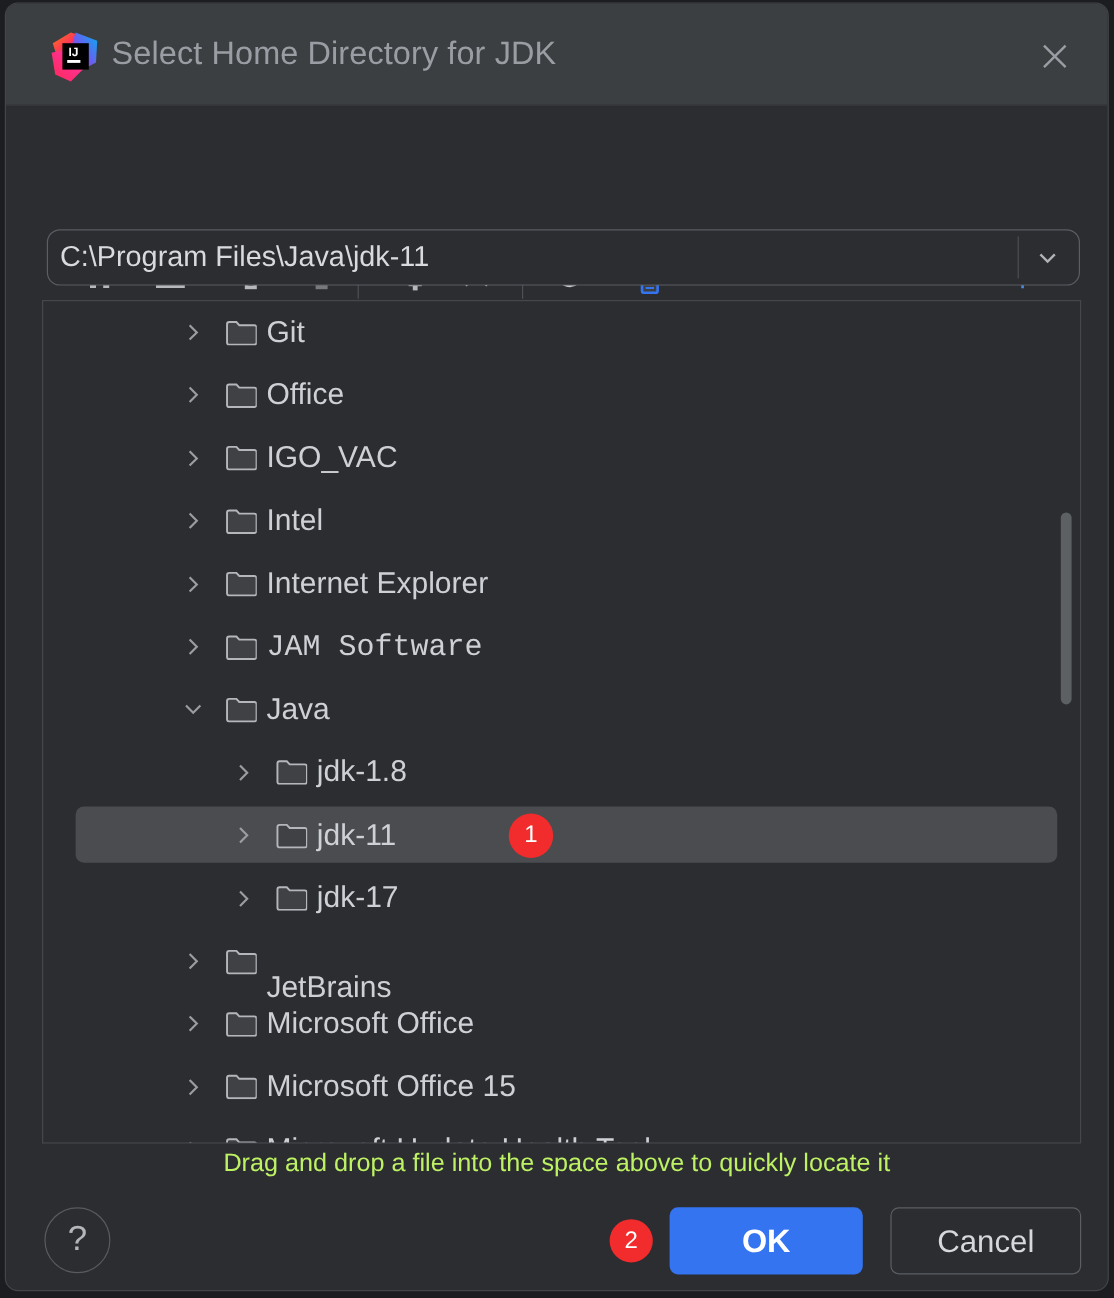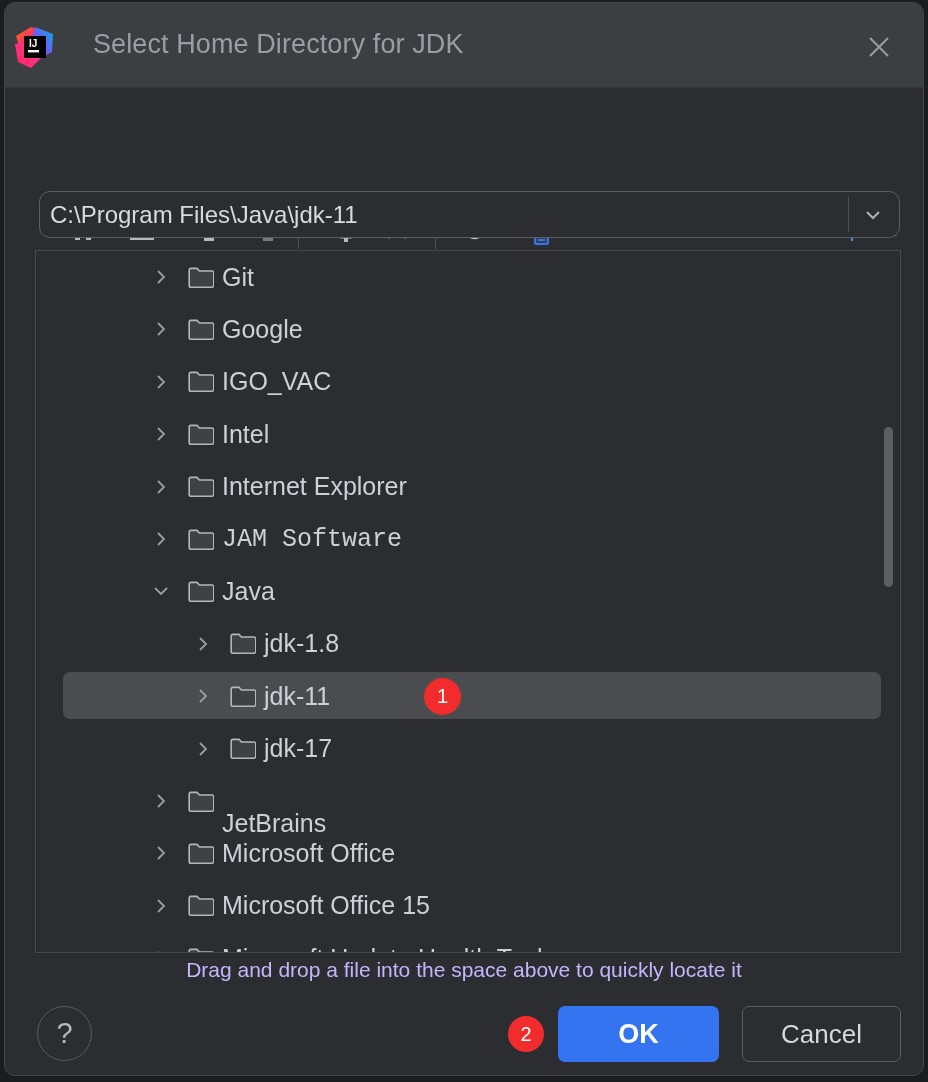--- a/index.html
+++ b/index.html
@@ -34,21 +34,21 @@
     position: absolute;
     left: 0; top: 0;
     width: 100%;
     height: 85px;
     background: #3c3f41;
     border-bottom: 1px solid #333538;
     box-sizing: border-box;
   }
   #app-logo {
     position: absolute;
-    left: 6px;
+    left: 34px;
     top: 21px;
     width: 46px;
     height: 46px;
   }
   #title-text {
     position: absolute;
     left: 88px;
     top: 26px;
     font-size: 27px;
     color: #9a9ea4;
@@ -218,21 +218,21 @@
   }
 
   
   #hint-text {
     position: absolute;
     left: 0;
     top: 955px;
     width: 100%;
     text-align: center;
     font-size: 21px;
-    color: #c4b5fd;
+    color: #bef264;
     user-select: none;
   }
   #help-btn {
     position: absolute;
     left: 32px;
     top: 1003px;
     width: 55px;
     height: 55px;
     border: 1px solid #595b60;
     border-radius: 50%;
@@ -441,21 +441,21 @@
           <span class="arrow" style="left: 114px;">
             <svg width="18" height="18" viewBox="0 0 18 18">
               <polyline points="6,3 12,9 6,15" fill="none" stroke="#9b9da1" stroke-width="1.8"></polyline>
             </svg>
           </span>
           <span class="fldr" style="left: 152px;">
             <svg width="26" height="21" viewBox="0 0 26 21">
               <path d="M1.2 3.2 a1.8 1.8 0 0 1 1.8 -1.8 h6 l2.4 2.6 h12.6 a1.8 1.8 0 0 1 1.8 1.8 v12.6 a1.8 1.8 0 0 1 -1.8 1.8 h-21 a1.8 1.8 0 0 1 -1.8 -1.8 Z" fill="#3f4145" stroke="#b4b6bb" stroke-width="1.6"></path>
             </svg>
           </span>
-          <span class="lbl" style="left: 186px;">Google</span>
+          <span class="lbl" style="left: 186px;">Office</span>
         </div>
         <div class="tree-row" style="top: 104.8px;">
           <span class="arrow" style="left: 114px;">
             <svg width="18" height="18" viewBox="0 0 18 18">
               <polyline points="6,3 12,9 6,15" fill="none" stroke="#9b9da1" stroke-width="1.8"></polyline>
             </svg>
           </span>
           <span class="fldr" style="left: 152px;">
             <svg width="26" height="21" viewBox="0 0 26 21">
               <path d="M1.2 3.2 a1.8 1.8 0 0 1 1.8 -1.8 h6 l2.4 2.6 h12.6 a1.8 1.8 0 0 1 1.8 1.8 v12.6 a1.8 1.8 0 0 1 -1.8 1.8 h-21 a1.8 1.8 0 0 1 -1.8 -1.8 Z" fill="#3f4145" stroke="#b4b6bb" stroke-width="1.6"></path>

